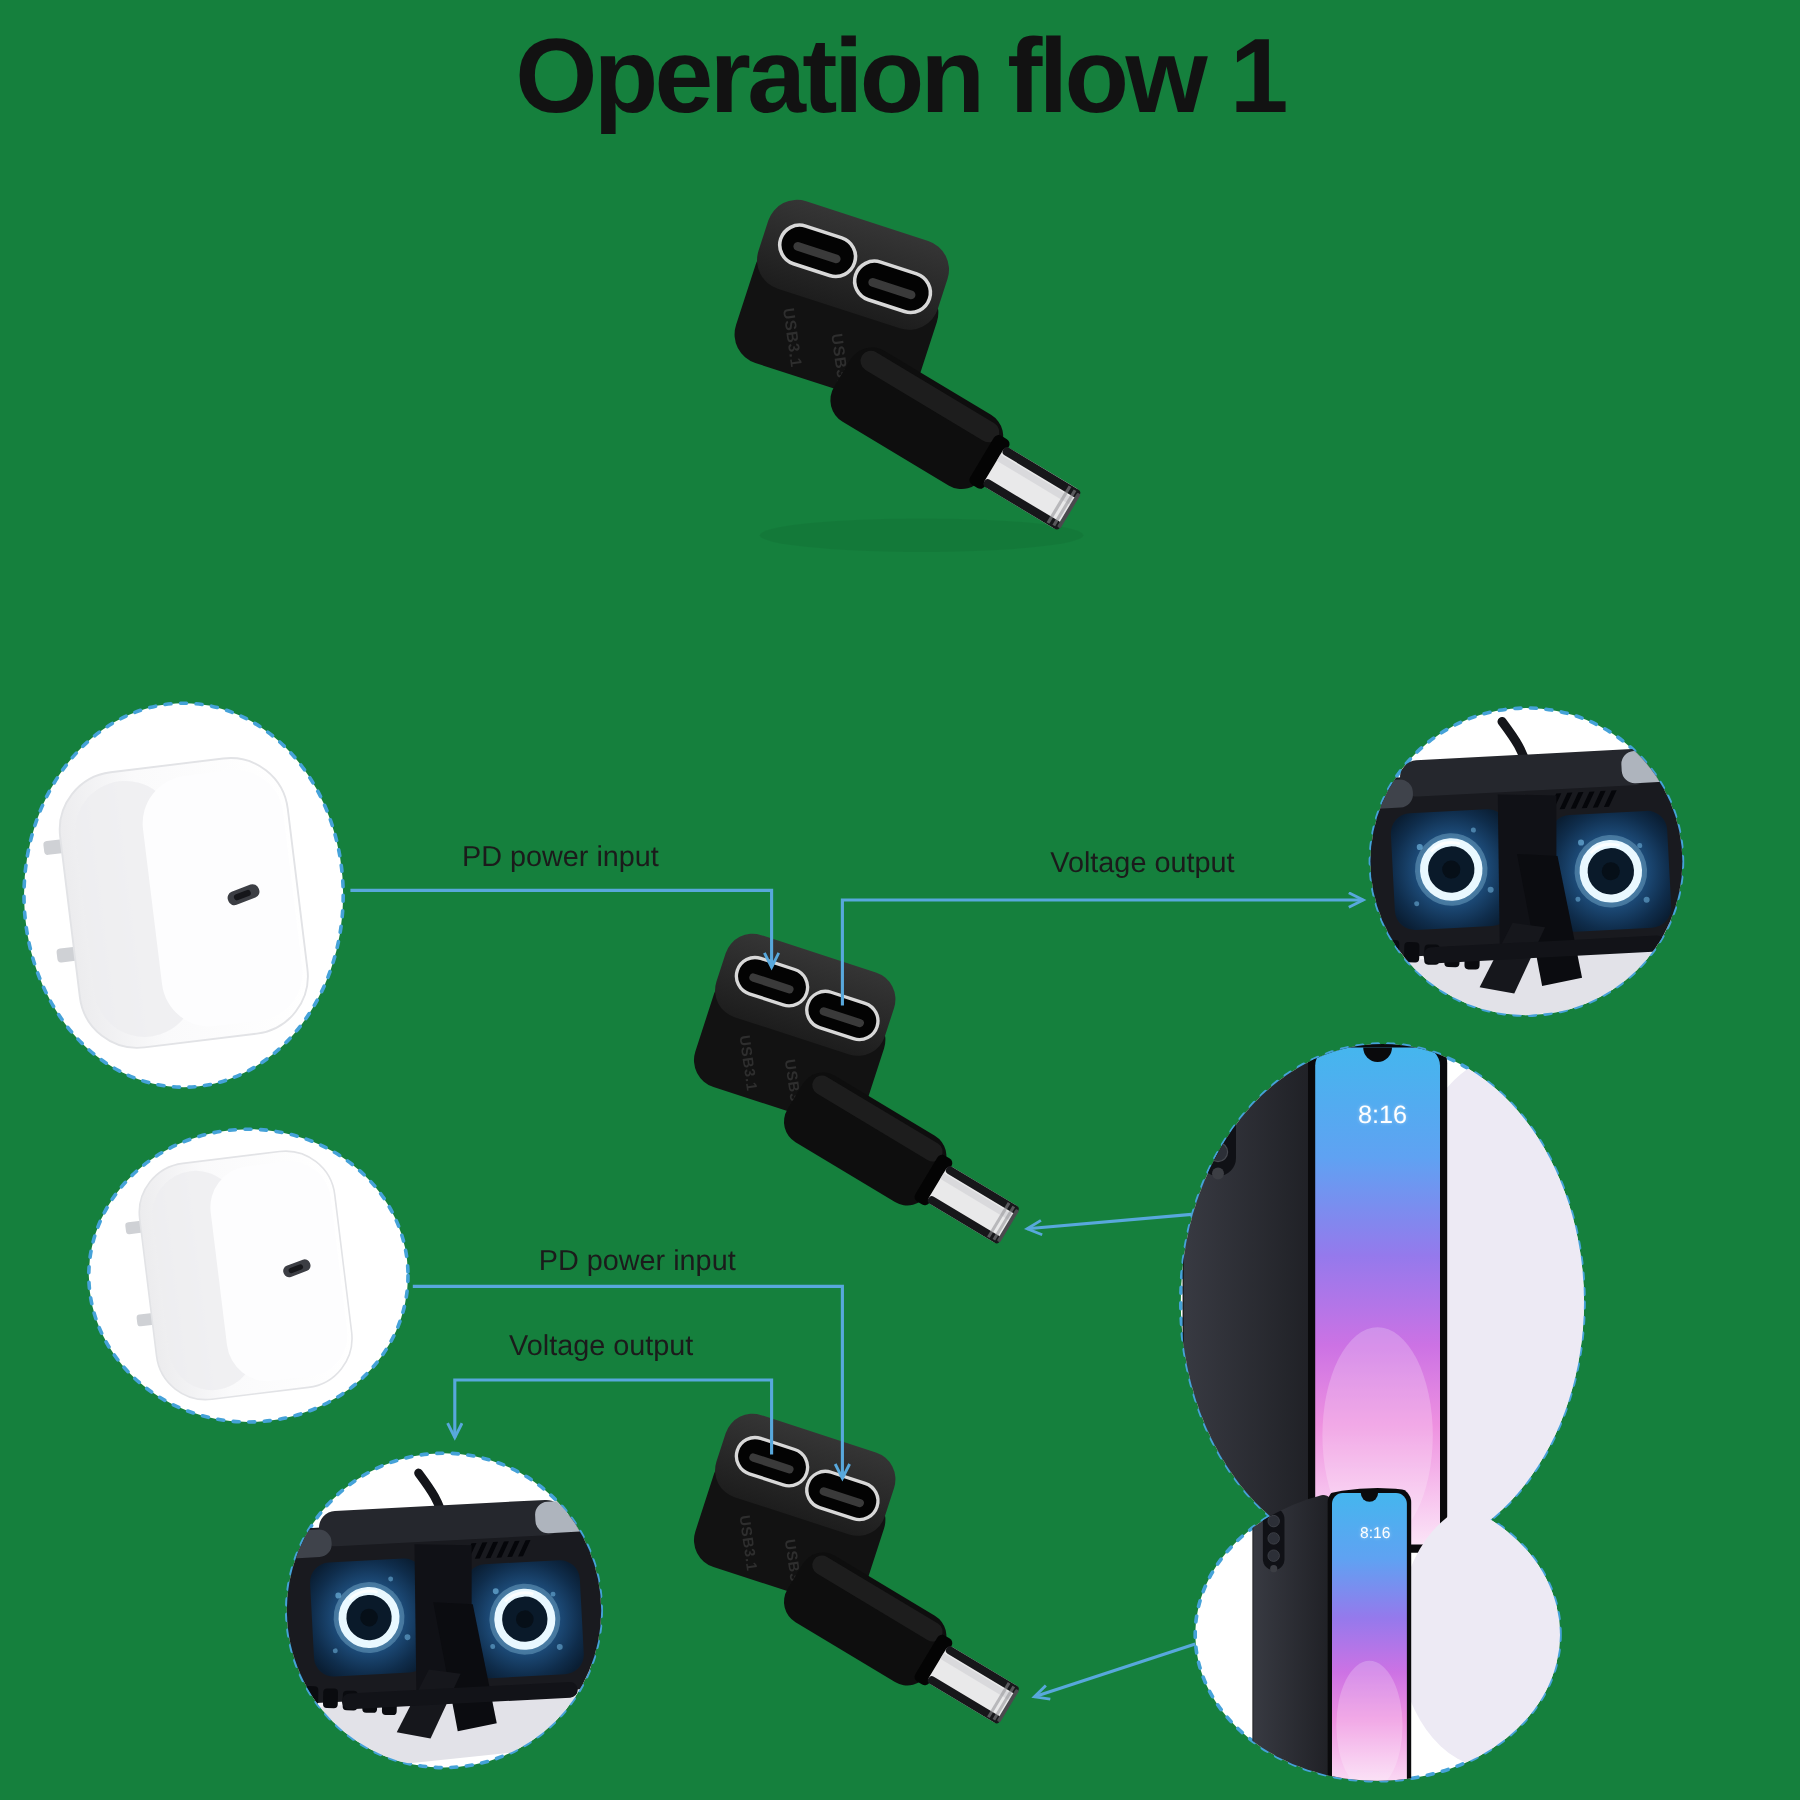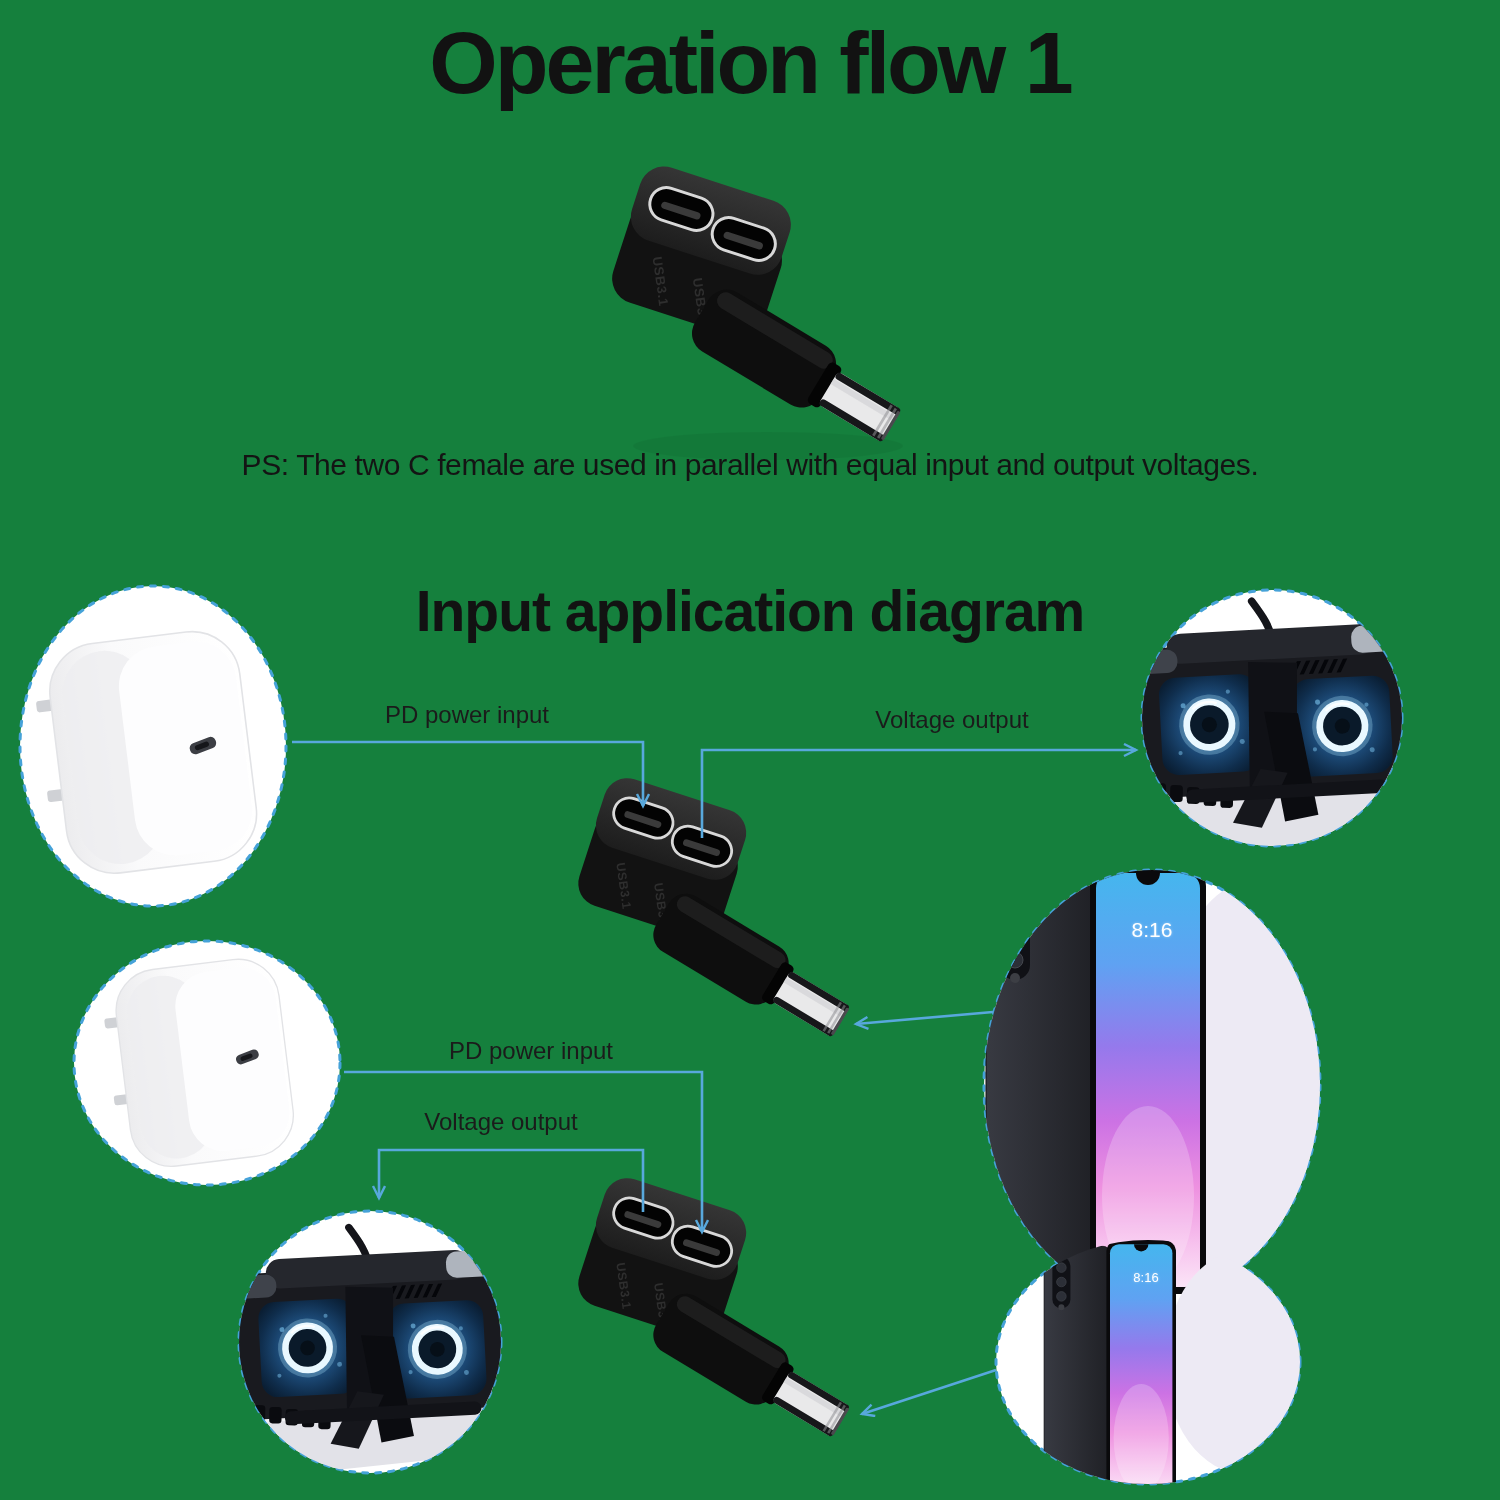--- a/index.html
+++ b/index.html
@@ -231,23 +231,21 @@
     <path class="flow" d="M292,742 H643 V806" marker-end="url(#arr)"></path>
     <path class="flow" d="M702,838 V750 H1136" marker-end="url(#arr)"></path>
     <path class="flow" d="M993,1012 L856,1024" marker-end="url(#arr)"></path>
     <path class="flow" d="M344,1072 H702 V1232" marker-end="url(#arr)"></path>
     <path class="flow" d="M643,1212 V1150 H379 V1198" marker-end="url(#arr)"></path>
     <path class="flow" d="M996,1370 L862,1414" marker-end="url(#arr)"></path>
   </svg>
 
   <div class="page-title">Operation flow 1</div>
 
-  <div class="ps ps1">PS: The two C female are used in parallel with equal input and output voltages.</div>
-
-  <div class="diagram-heading">Input application diagram</div>
+
 
   <div class="lbl" id="lbl-pd1">PD power input</div>
   <div class="lbl" id="lbl-vo1">Voltage output</div>
   <div class="lbl" id="lbl-pd2">PD power input</div>
   <div class="lbl" id="lbl-vo2">Voltage output</div>
 
   <div class="clock" id="clock1">8:16</div>
   <div class="clock" id="clock2">8:16</div>
 
 </div>

